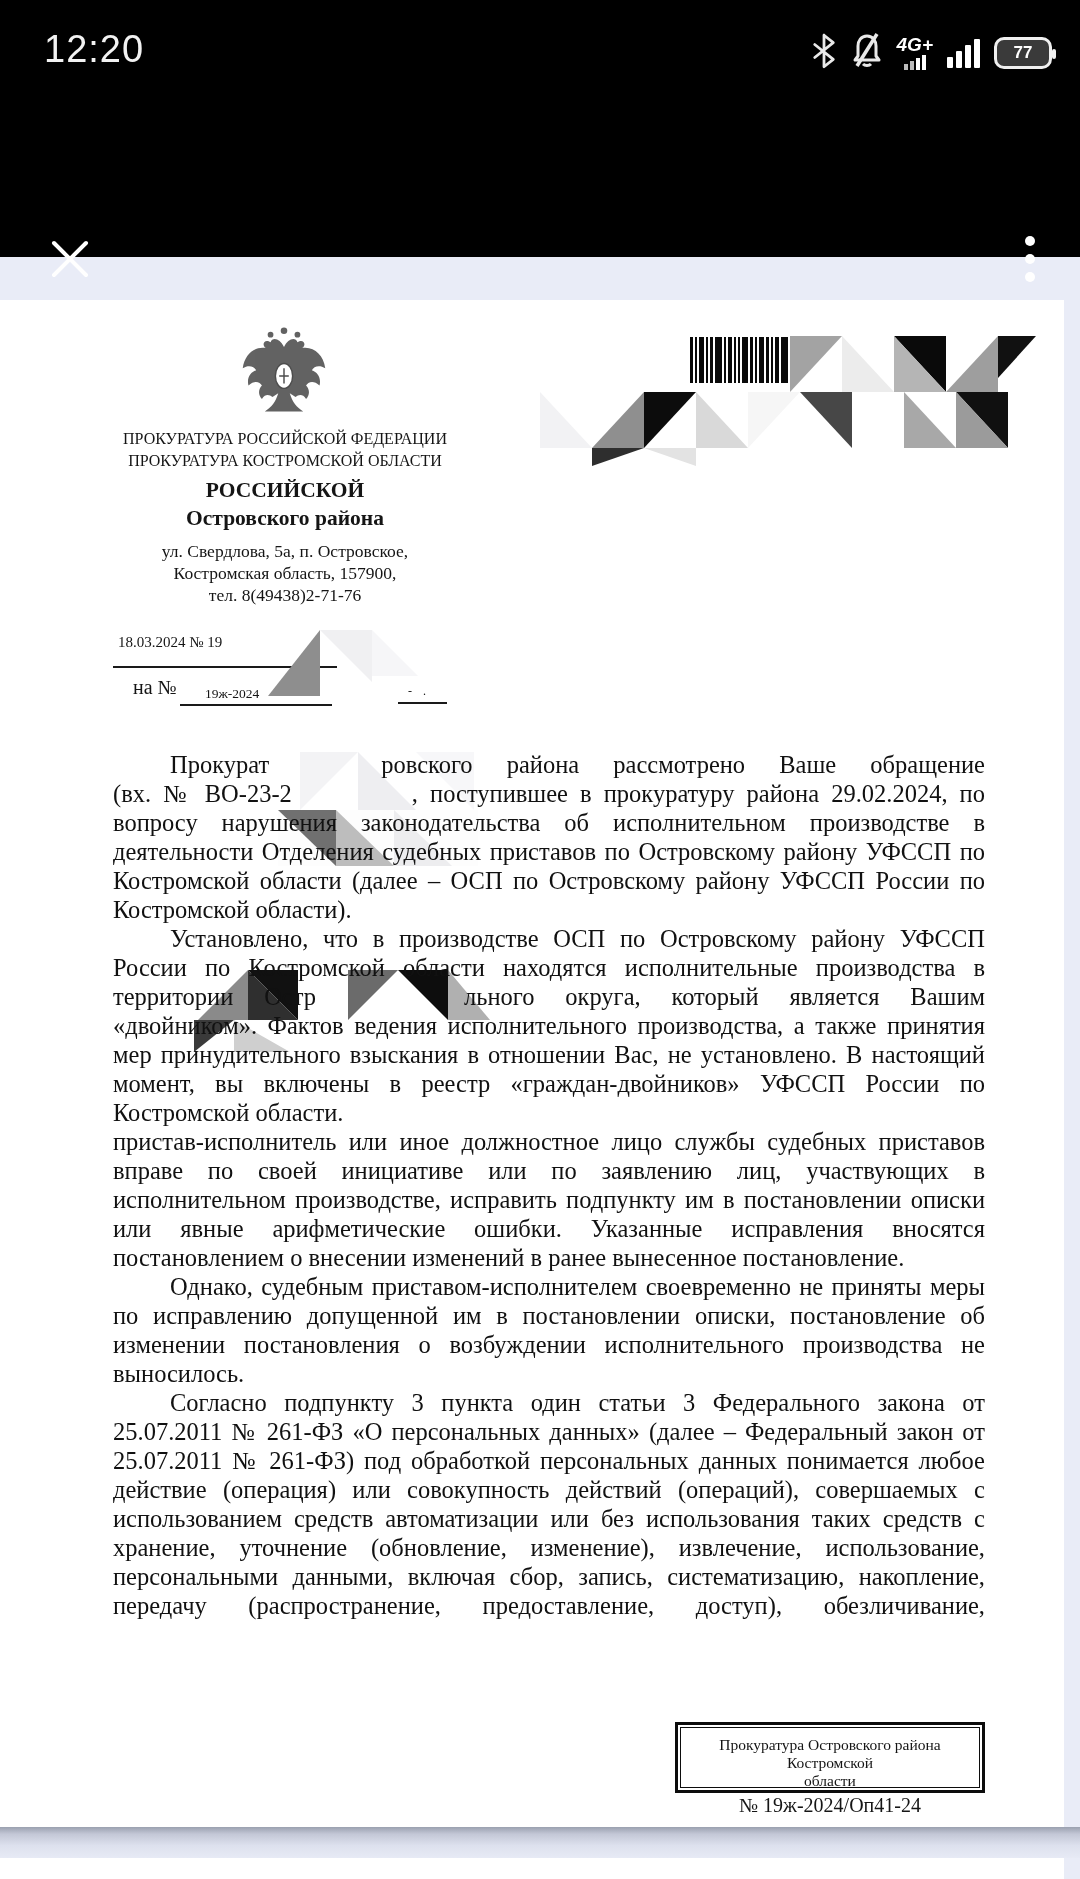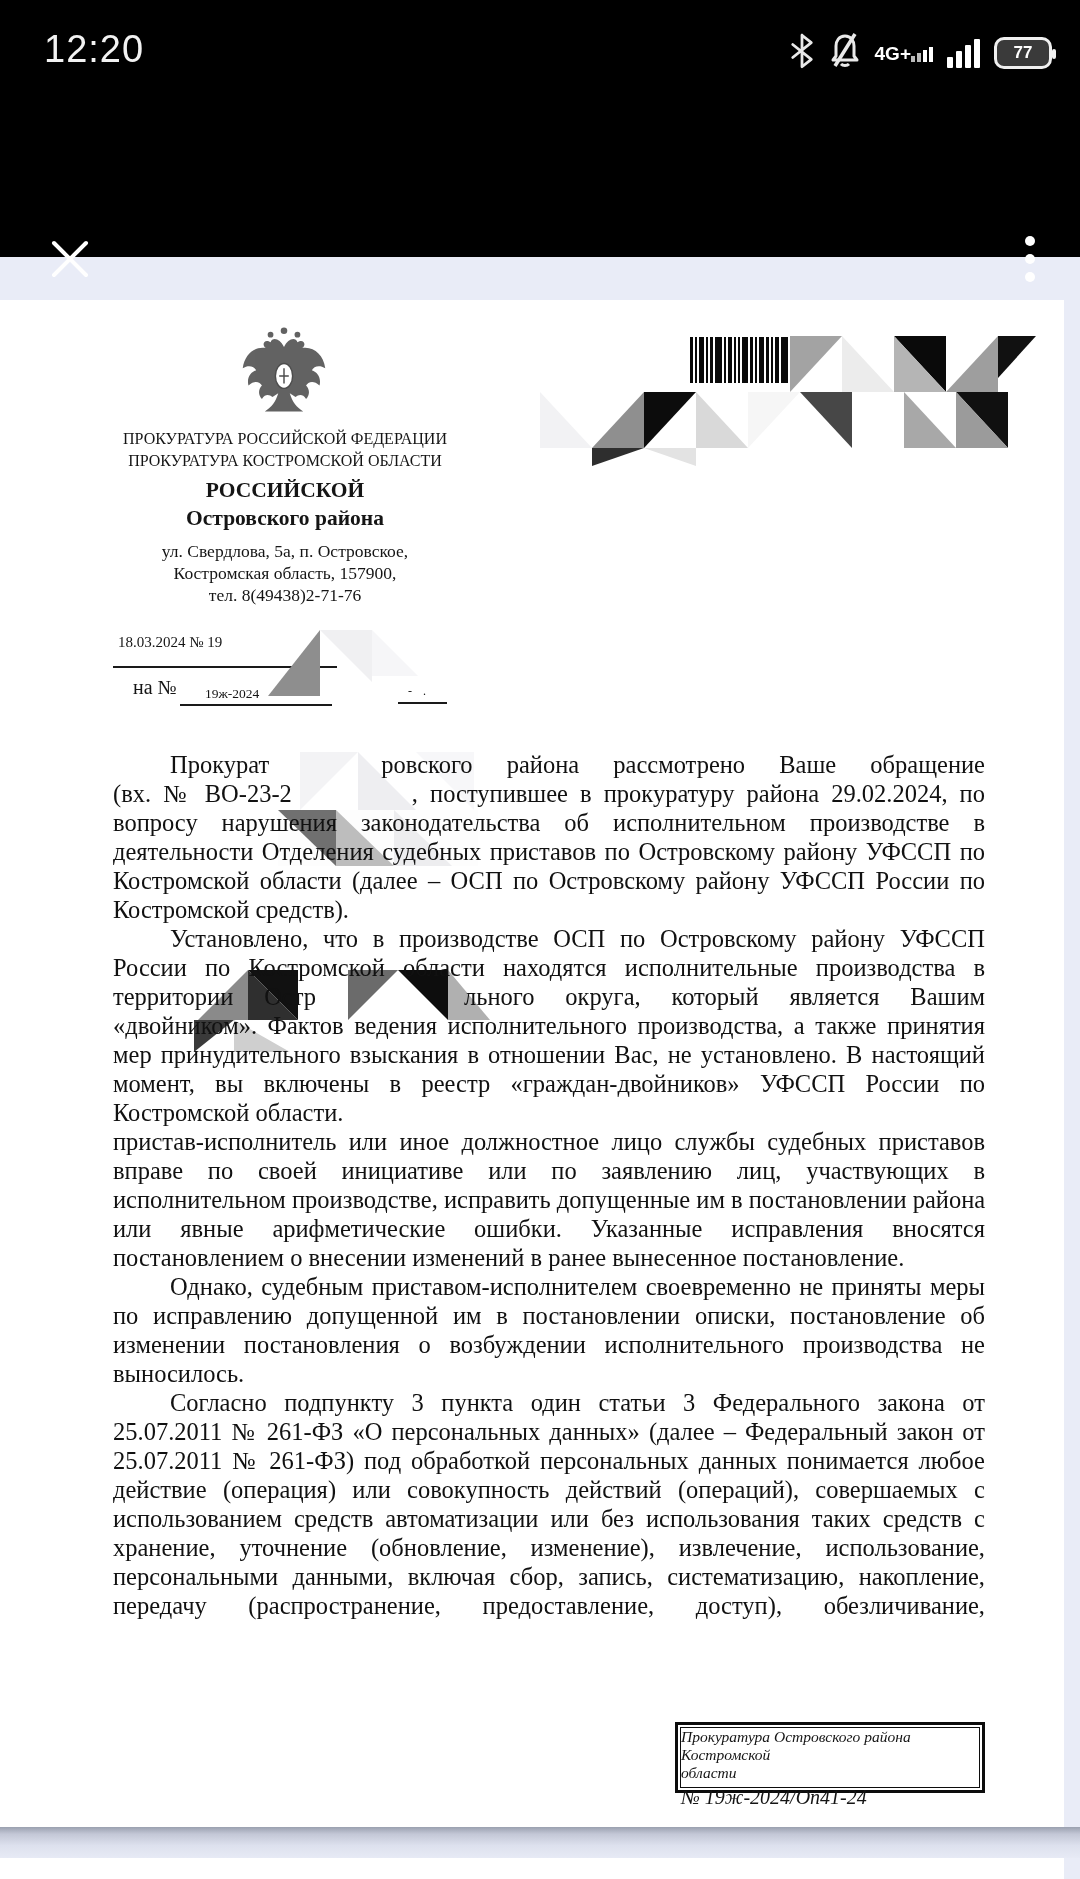--- a/index.html
+++ b/index.html
@@ -53,21 +53,21 @@
   
   #body-text{position:absolute;left:113px;top:450px;width:872px;font-size:24.5px;color:#111;
              font-family:"Liberation Serif","DejaVu Serif",serif;}
   .bodyline{height:29px;line-height:29px;text-align:justify;text-align-last:justify;overflow:visible;white-space:nowrap;}
   .bodyline.first{text-indent:57px;}
   .bodyline.lastline{text-align-last:left;}
   .gap{display:inline-block;height:1px;vertical-align:baseline;}
   
   #stamp{position:absolute;left:675px;top:1422px;width:310px;height:71px;border:3px solid #0c0c0c;
          background:#fff;padding:2px;}
-  #stamp .inner{width:100%;height:100%;border:1px solid #0c0c0c;text-align:left;padding-top:0;font-style:italic;}
+  #stamp .inner{width:100%;height:100%;border:1px solid #0c0c0c;text-align:center;padding-top:8px;}
   #stamp .l1{font-size:15.5px;line-height:18px;}
   #stamp .l3{font-size:20px;margin-top:4px;}
 </style>
 </head>
 <body>
 
 <div id="screen">
 
   <div id="topbar">
     <div class="statusbar">
@@ -78,21 +78,21 @@
               <path d="M14 2 L14 36 L24 28 L4 12 M14 2 L24 10 L4 26" stroke="#e9e9e9" stroke-width="3" fill="none" stroke-linejoin="round" stroke-linecap="round"></path>
             </svg>
         </span>
         <span>
           <svg width="32" height="38" viewBox="0 0 32 38">
             <path d="M16 4 C10 4 7 9 7 14 L7 24 L4 28 L28 28 L25 24 L25 14 C25 9 22 4 16 4 Z" stroke="#e9e9e9" stroke-width="3" fill="none" stroke-linejoin="round"></path>
             <path d="M12 32 A5 4 0 0 0 20 32" stroke="#e9e9e9" stroke-width="3" fill="none"></path>
             <line x1="26" y1="2" x2="6" y2="34" stroke="#e9e9e9" stroke-width="3.5"></line>
           </svg>
         </span>
-        <span style="display:flex;flex-direction:row;align-items:flex-end;">
+        <span style="display:flex;flex-direction:column;align-items:center;font-style:italic;">
           <span class="nettype">4G+</span>
           <span class="minibars">
             <i style="height:6px"></i>
               <i style="height:9px"></i>
               <i style="height:12px;background:#fff"></i>
               <i style="height:15px;background:#fff"></i>
           </span>
         </span>
         <span class="bars">
           <i style="height:11px"></i>
@@ -299,31 +299,31 @@
         <polygon points="104,0 150,46 104,46" fill="#f6f6f8"></polygon>
       </svg>
     </div>
 
     <div id="body-text">
         <div class="bodyline first">Прокурат<span class="gap" style="width: 112px;"></span>ровского  района  рассмотрено  Ваше  обращение</div>
         <div class="bodyline">(вх. № ВО-23-2<span class="gap" style="width: 120px;"></span>,  поступившее  в  прокуратуру  района  29.02.2024,  по</div>
         <div class="bodyline">вопросу нарушения законодательства об исполнительном производстве в</div>
         <div class="bodyline">деятельности Отделения судебных приставов по Островскому району УФССП по</div>
         <div class="bodyline">Костромской области (далее – ОСП по Островскому району УФССП России по</div>
-        <div class="bodyline lastline">Костромской средств).</div>
+        <div class="bodyline lastline">Костромской области).</div>
         <div class="bodyline first">Установлено, что в производстве ОСП по Островскому району УФССП</div>
         <div class="bodyline">России по Костромской области находятся исполнительные производства в</div>
         <div class="bodyline">территории Остр<span class="gap" style="width: 148px;"></span>льного  округа,  который  является  Вашим</div>
         <div class="bodyline">«двойником». Фактов ведения исполнительного производства, а также принятия</div>
         <div class="bodyline">мер принудительного взыскания в отношении Вас, не установлено. В настоящий</div>
         <div class="bodyline">момент, вы включены в реестр «граждан-двойников» УФССП России по</div>
         <div class="bodyline lastline">Костромской области.</div>
         <div class="bodyline">пристав-исполнитель или иное должностное лицо службы судебных приставов</div>
         <div class="bodyline">вправе по своей инициативе или по заявлению лиц, участвующих в</div>
-        <div class="bodyline">исполнительном производстве, исправить допущенные им в постановлении района</div>
+        <div class="bodyline">исполнительном производстве, исправить подпункту им в постановлении описки</div>
         <div class="bodyline">или явные арифметические ошибки. Указанные исправления вносятся</div>
         <div class="bodyline lastline">постановлением о внесении изменений в ранее вынесенное постановление.</div>
         <div class="bodyline first">Однако, судебным приставом-исполнителем своевременно не приняты меры</div>
         <div class="bodyline">по исправлению допущенной им в постановлении описки, постановление об</div>
         <div class="bodyline">изменении постановления о возбуждении исполнительного производства не</div>
         <div class="bodyline lastline">выносилось.</div>
         <div class="bodyline first">Согласно подпункту 3 пункта один статьи 3 Федерального закона от</div>
         <div class="bodyline">25.07.2011 № 261-ФЗ «О персональных данных» (далее – Федеральный закон от</div>
         <div class="bodyline">25.07.2011 № 261-ФЗ) под обработкой персональных данных понимается любое</div>
         <div class="bodyline">действие (операция) или совокупность действий (операций), совершаемых с</div>

